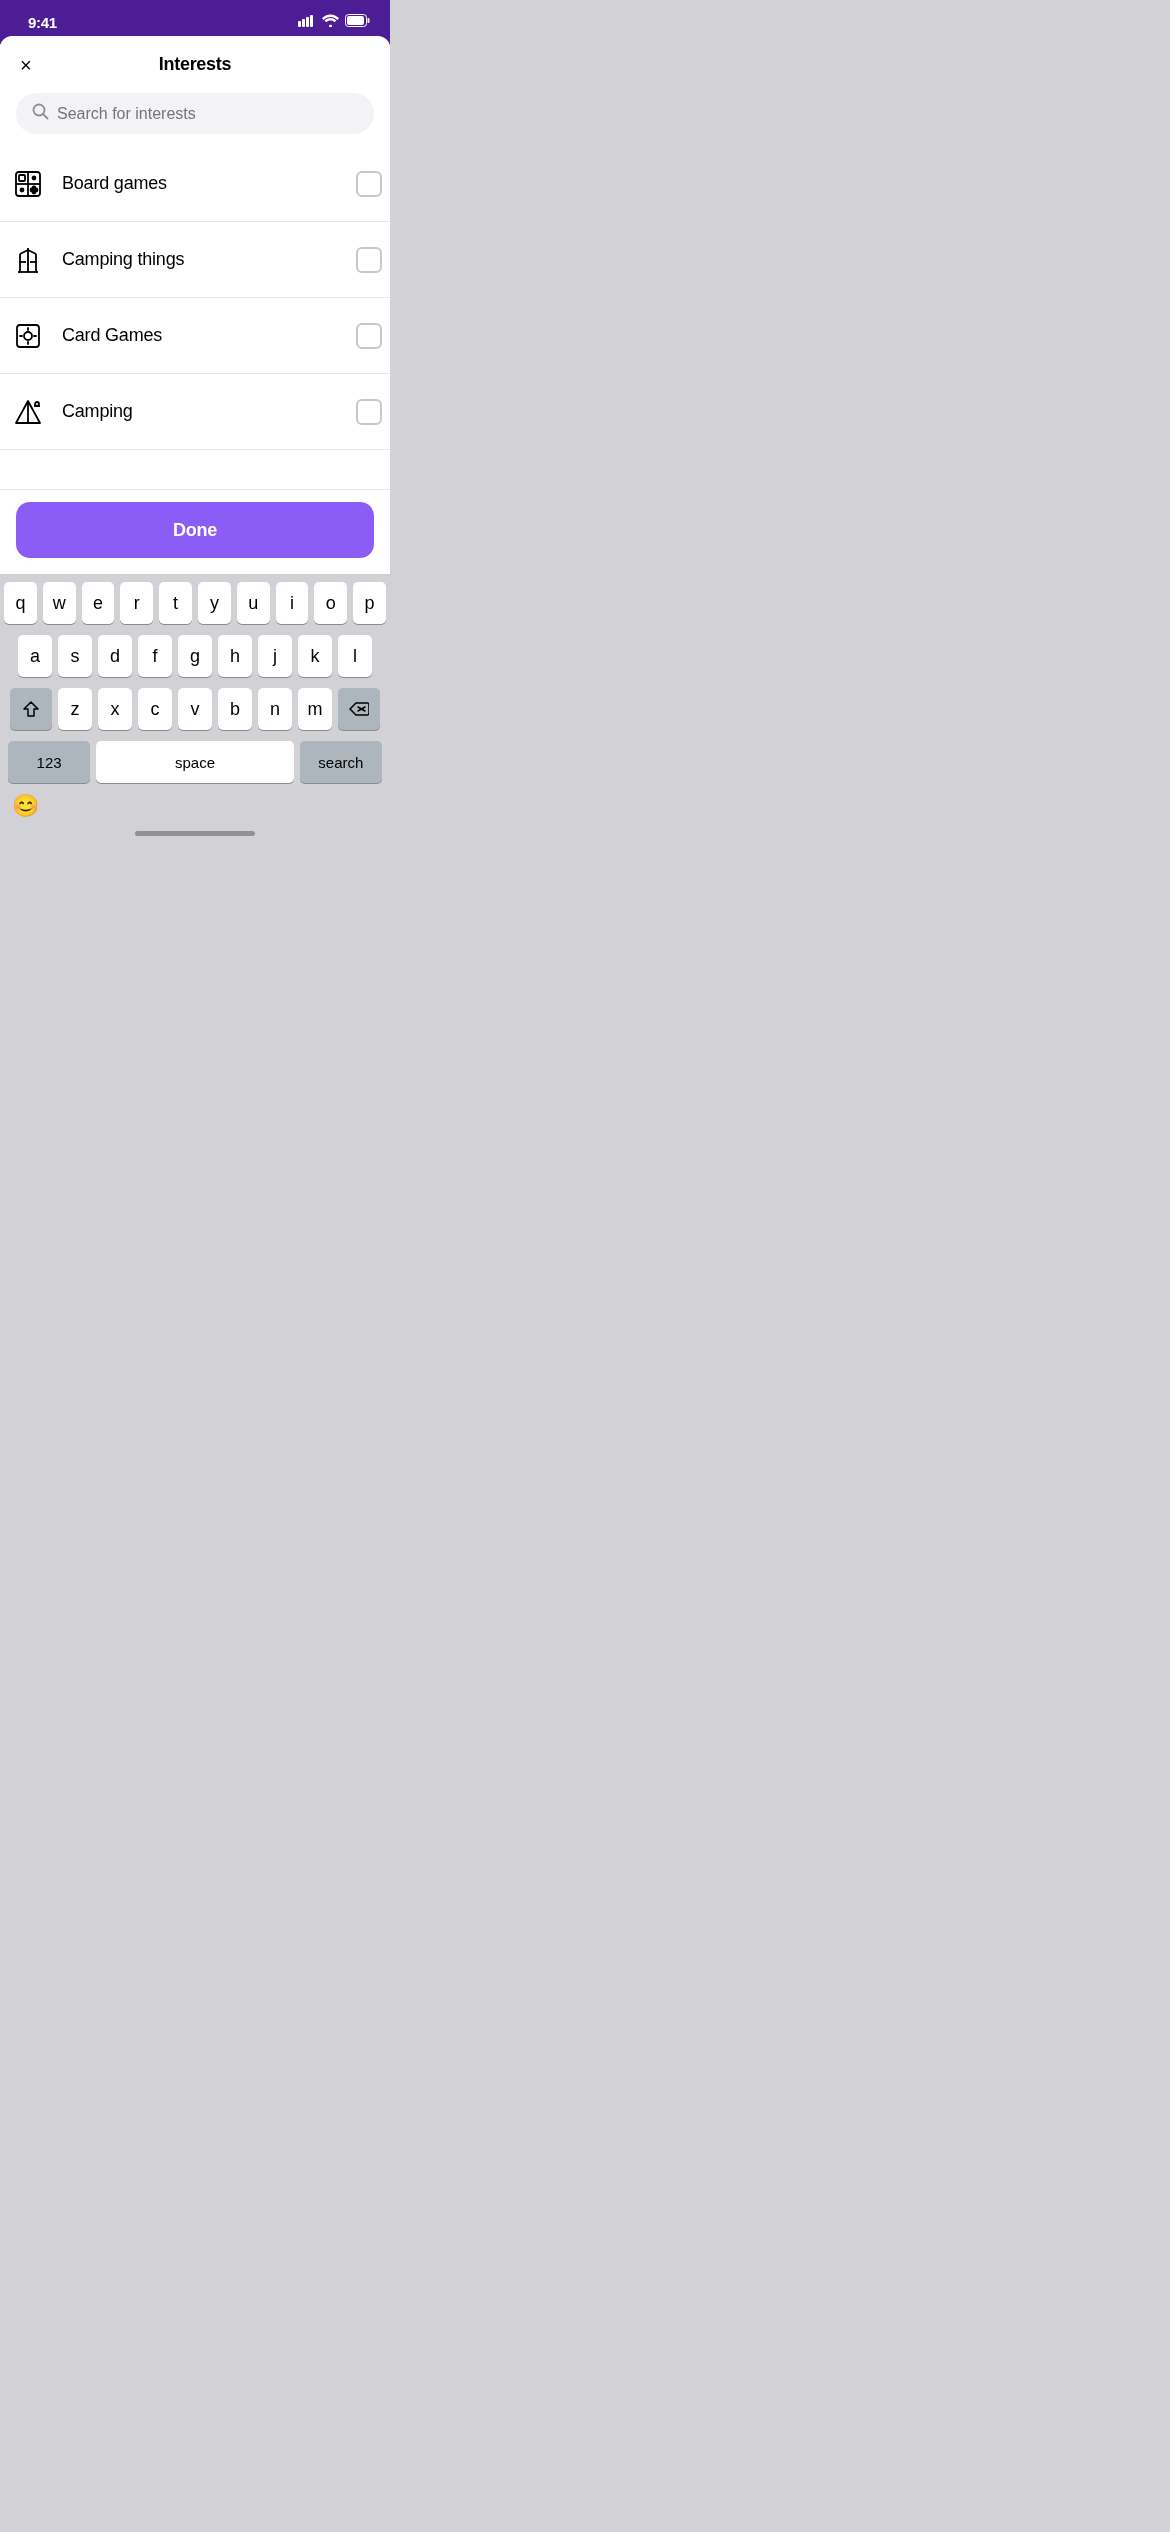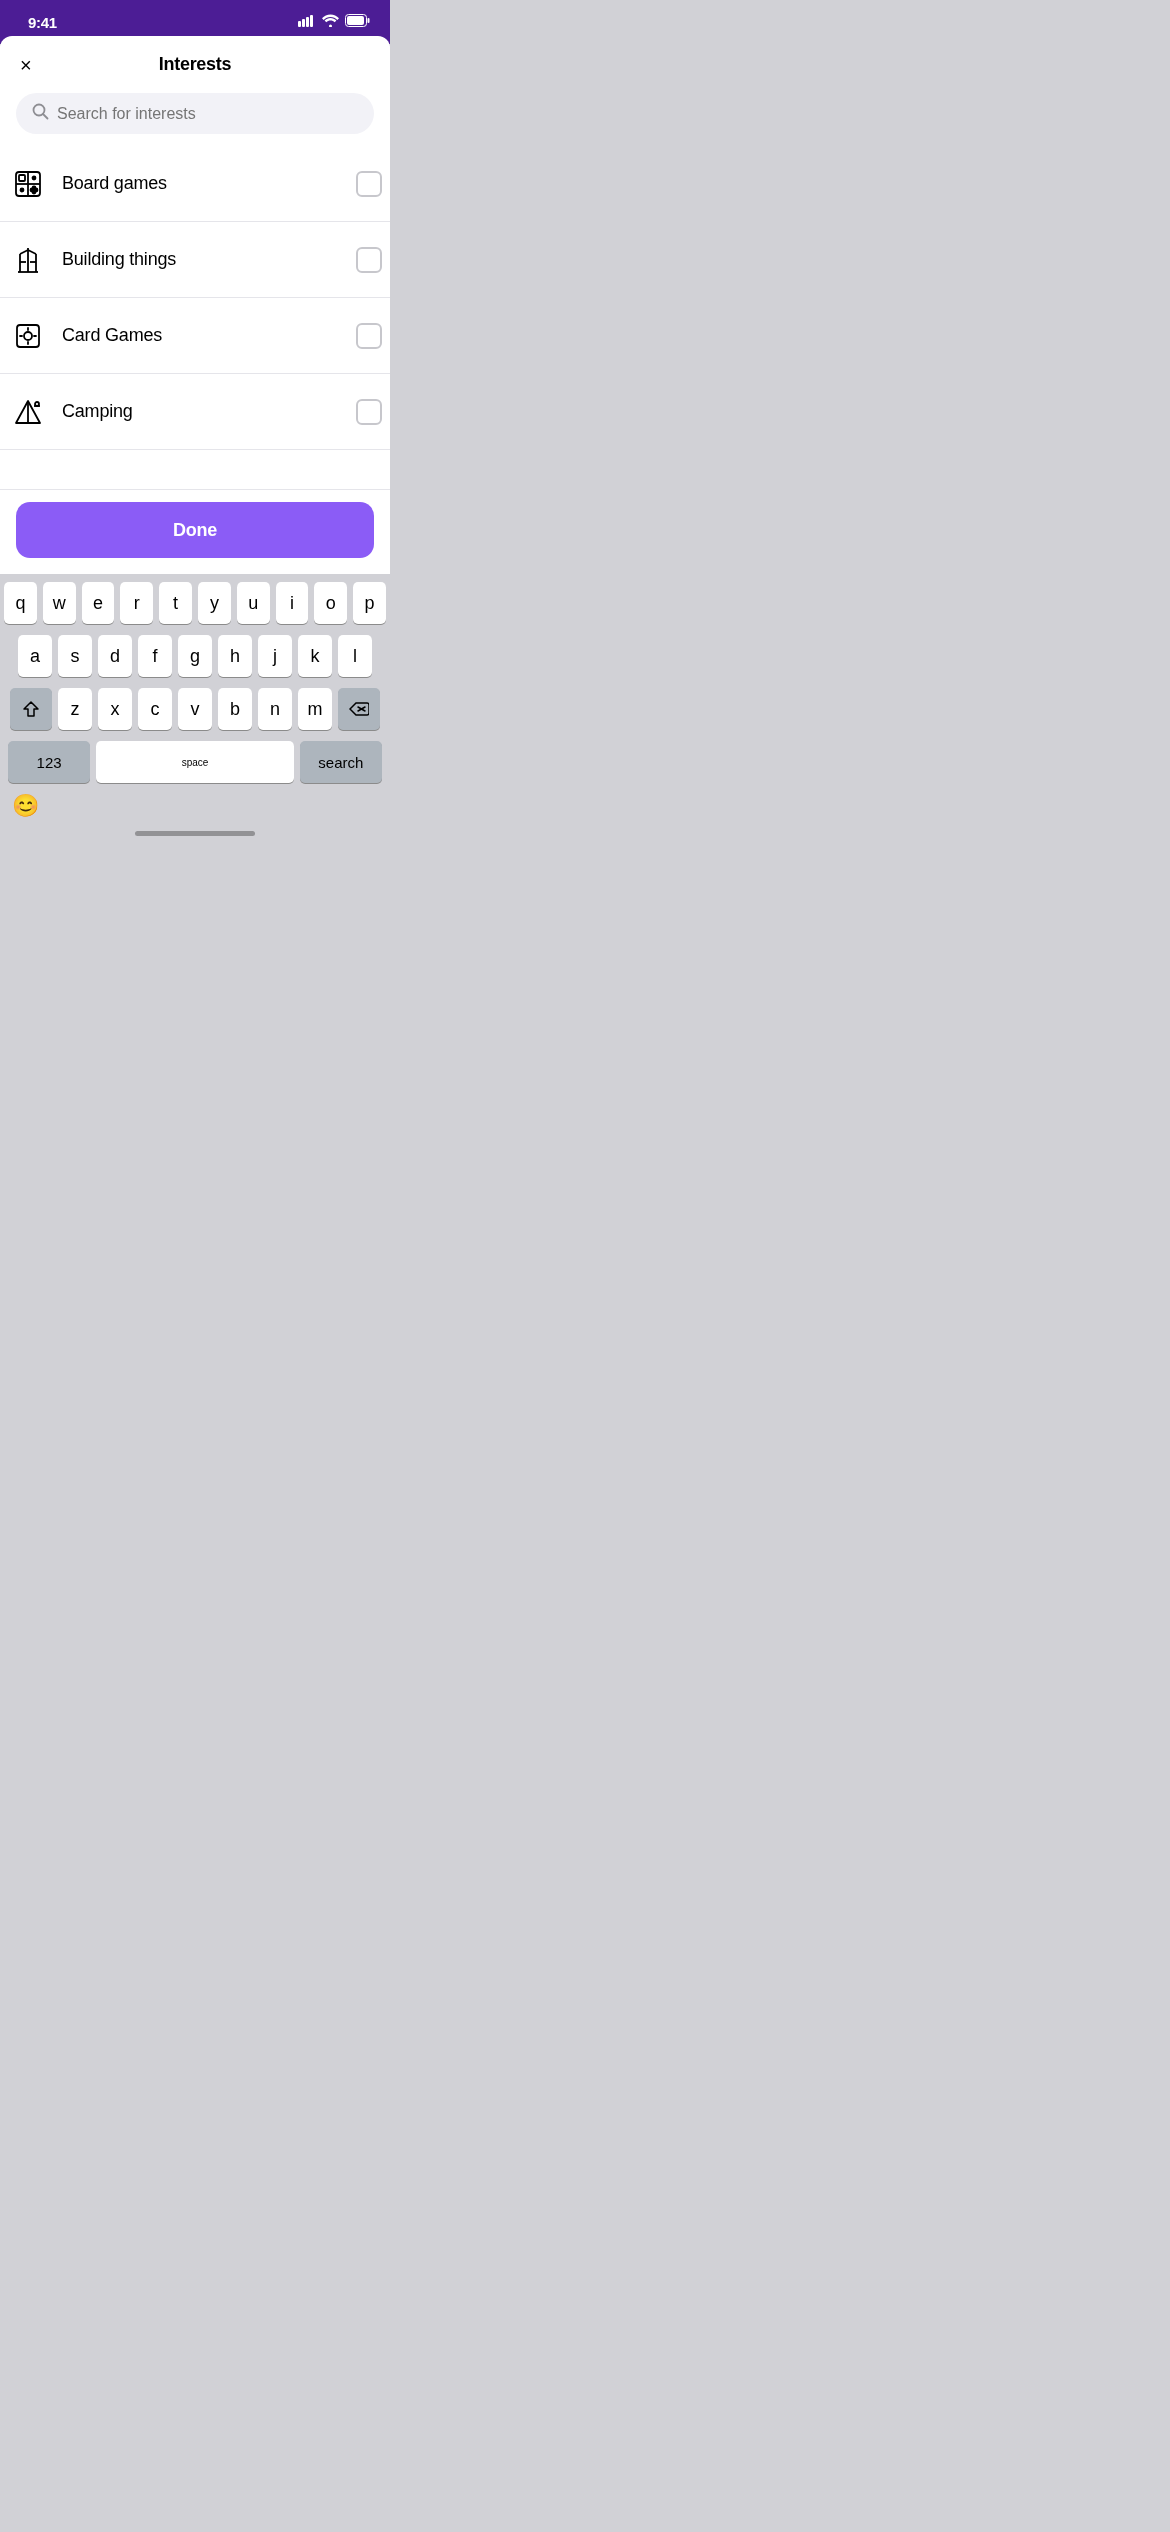--- a/index.html
+++ b/index.html
@@ -228,21 +228,21 @@
       max-width: 86px;
       flex: 2.5;
       font-size: 15px;
       font-weight: 400;
     }
 
     .kb-key.space-key {
       background: #fff;
       flex: 6;
       max-width: 200px;
-      font-size: 10px;
+      font-size: 15px;
       color: #000;
     }
 
     .kb-key.return-key {
       background: #adb5bd;
       max-width: 86px;
       flex: 2.5;
       font-size: 15px;
       color: #000;
     }
@@ -361,21 +361,21 @@
           <line x1="16" y1="4" x2="16" y2="28"></line>
           <line x1="8" y1="10" x2="16" y2="6"></line>
           <line x1="24" y1="10" x2="16" y2="6"></line>
           <line x1="8" y1="10" x2="8" y2="28"></line>
           <line x1="24" y1="10" x2="24" y2="28"></line>
           <line x1="6" y1="28" x2="26" y2="28"></line>
           <line x1="8" y1="18" x2="14" y2="18"></line>
           <line x1="18" y1="18" x2="24" y2="18"></line>
         </svg>
       </div>
-      <span class="interest-label">Building things</span>
+      <span class="interest-label">Camping things</span>
       <div class="interest-checkbox"></div>
     </div>
 
     <div class="interest-item">
       <div class="interest-icon">
         <svg viewBox="0 0 32 32" fill="none" stroke="#000" stroke-width="1.8">
           <rect x="5" y="5" width="22" height="22" rx="3"></rect>
           <circle cx="16" cy="16" r="4" stroke="#000"></circle>
           <path d="M16 10 L16 8 M16 22 L16 24 M10 16 L8 16 M22 16 L24 16" stroke="#000" stroke-linecap="round"></path>
         </svg>

